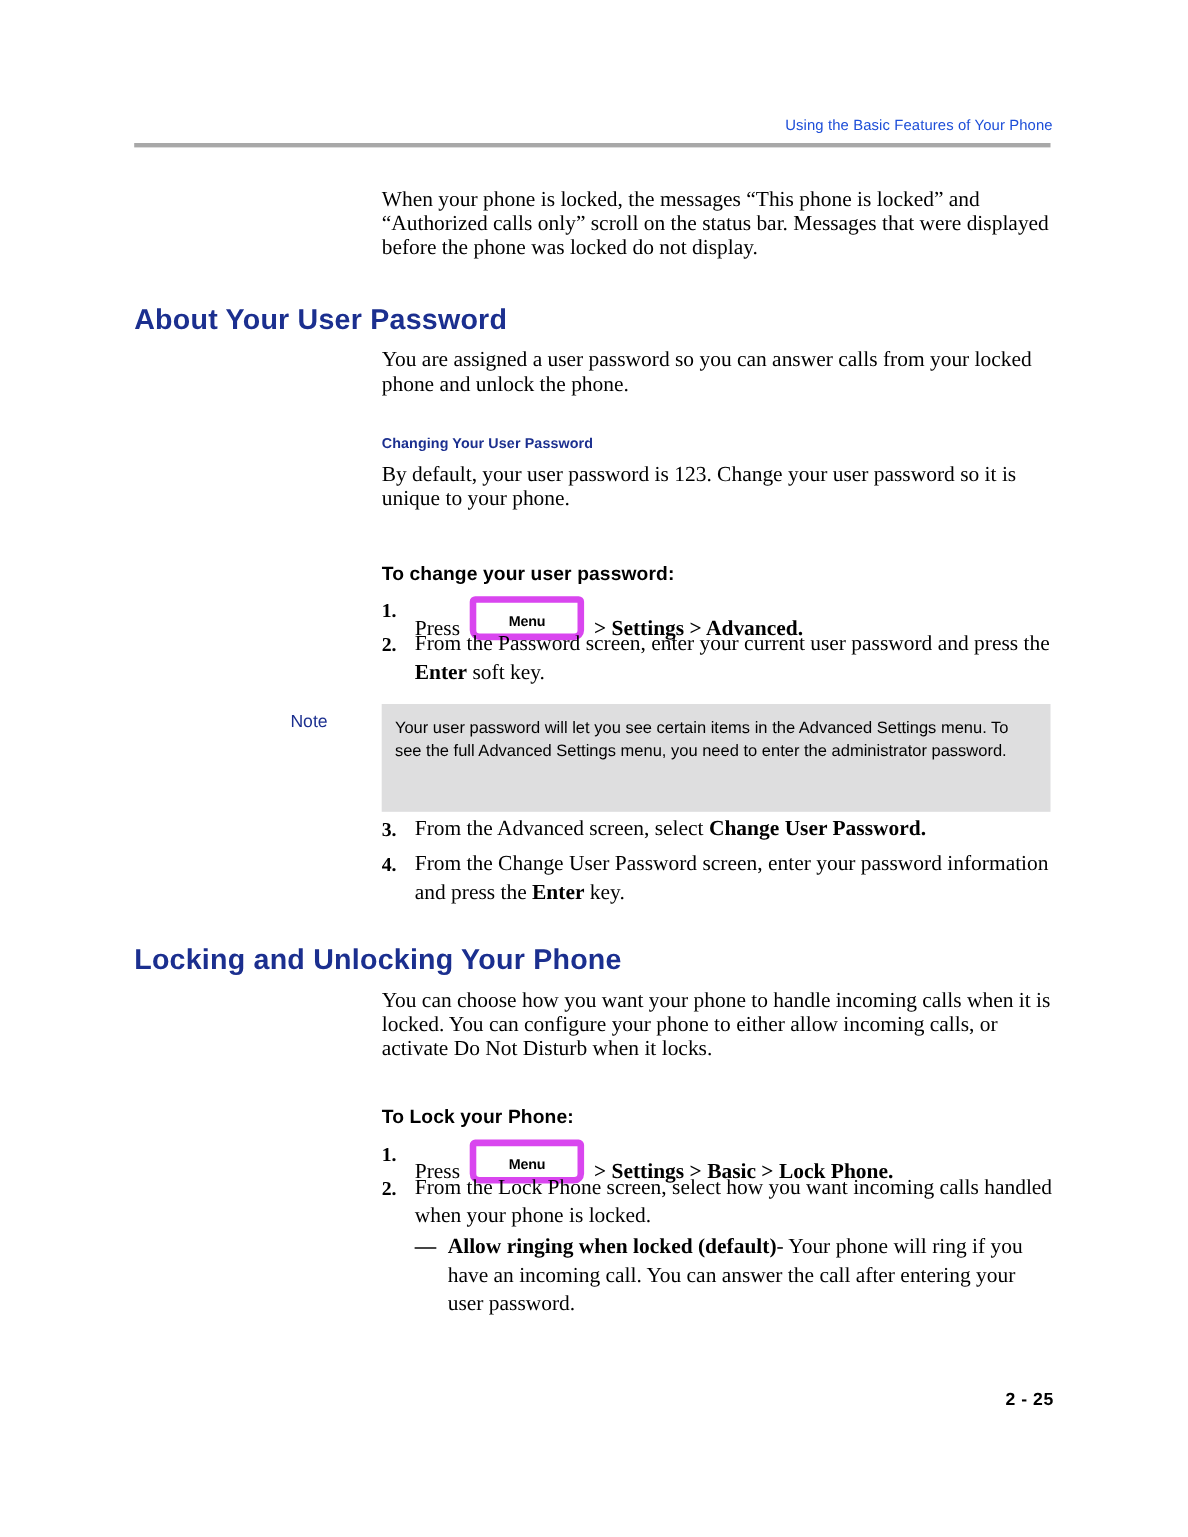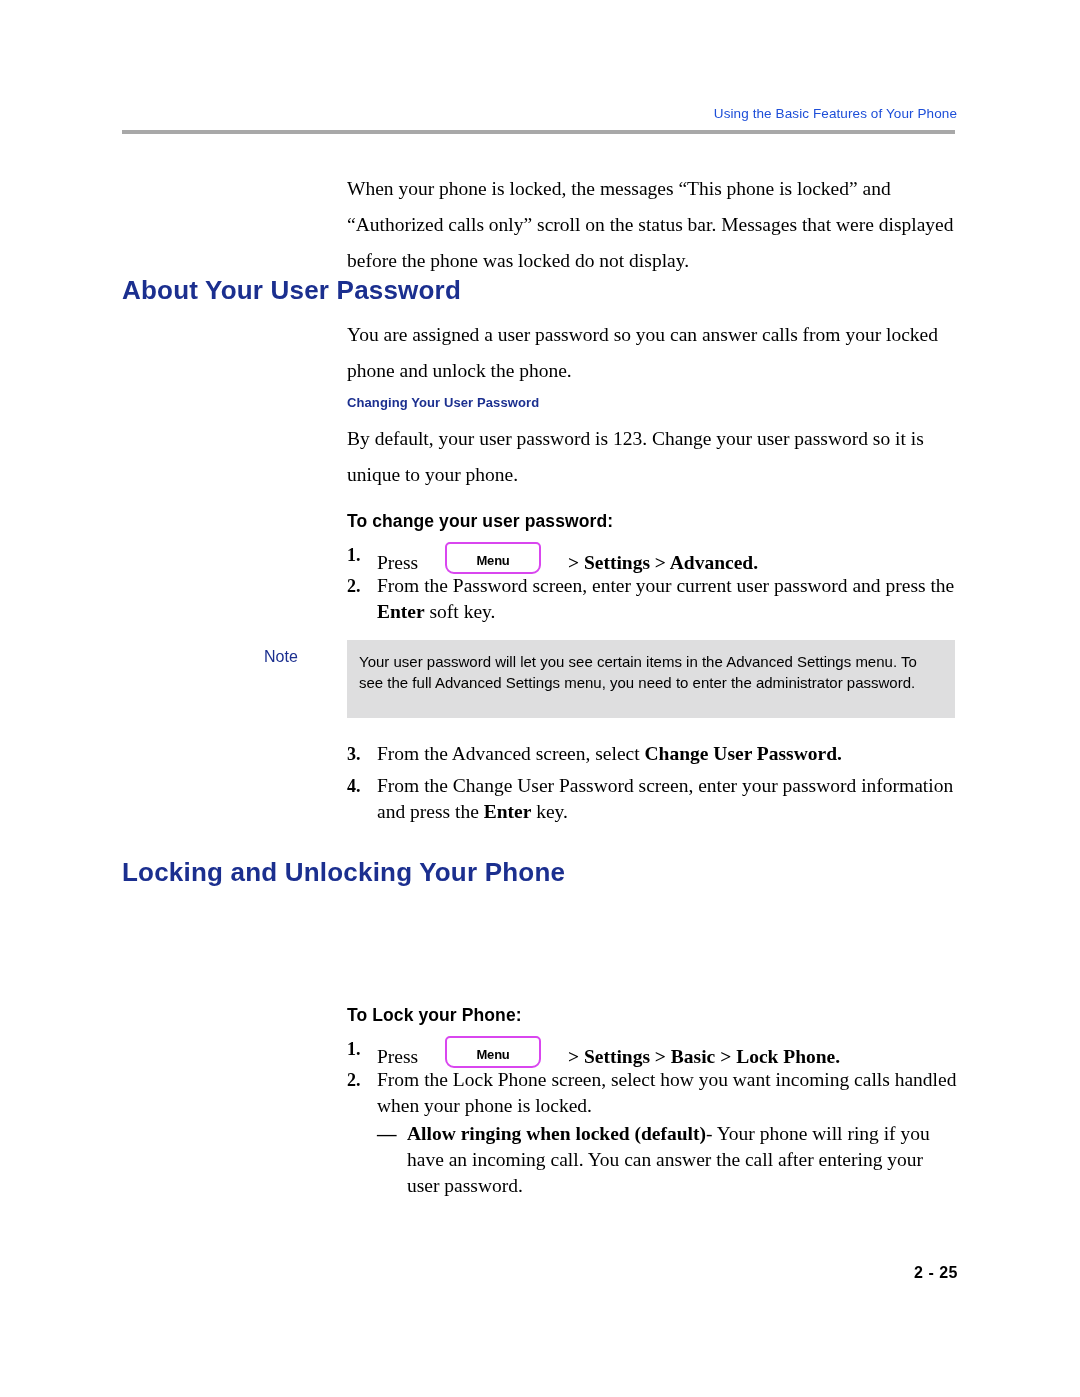--- a/index.html
+++ b/index.html
@@ -40,21 +40,21 @@
 
   
   .col {
     position: absolute;
     left: 347px;
     width: 610px;
   }
   p.body {
     margin: 0;
     font-size: 19.5px;
-    line-height: 36px;
+    line-height: 22px;
     text-align: left;
   }
 
   
   h1.chapter {
     position: absolute;
     margin: 0;
     left: 122px;
     font-family: "Liberation Sans", sans-serif;
     font-size: 26px;
@@ -123,25 +123,25 @@
   }
 
   b { font-weight: bold; }
 
   
   .menukey {
     display: inline-block;
     vertical-align: -5px;
     width: 92px;
     height: 28px;
-    border: 2px solid #d946ef;
+    border: 6px solid #d946ef;
     border-radius: 5px 5px 9px 9px;
     position: relative;
     background: #ffffff;
-    margin: 0 22px;
+    margin: 0 4px;
   }
   .menukey span {
     position: absolute;
     left: 0;
     right: 0;
     top: 4px;
     text-align: center;
     font-family: "Liberation Sans", sans-serif;
     font-size: 13px;
     font-weight: bold;
@@ -155,21 +155,21 @@
     top: 648px;
     font-family: "Liberation Sans", sans-serif;
     font-size: 16px;
     color: #1b2f8f;
   }
   .note-box {
     position: absolute;
     left: 347px;
     top: 640px;
     width: 608px;
-    height: 78px;
+    height: 98px;
     background: #dededf;
   }
   .note-box p {
     margin: 0;
     padding: 12px 14px 0 12px;
     font-family: "Liberation Sans", sans-serif;
     font-size: 15px;
     line-height: 20.5px;
     color: #000000;
   }
@@ -236,20 +236,23 @@
     <span class="txt"><span>From the Advanced screen, select </span><b>Change User Password.</b></span>
   </div>
 
   <div class="step" style="top:773px;">
     <span class="num">4.</span>
     <span class="txt"><span>From the Change User Password screen, enter your password information and press the </span><b>Enter</b><span> key.</span></span>
   </div>
 
   <h1 class="chapter" style="top:857px;">Locking and Unlocking Your Phone</h1>
 
+  <div class="col" style="top:899px;">
+    <p class="body">You can choose how you want your phone to handle incoming calls when it is locked. You can configure your phone to either allow incoming calls, or activate Do Not Disturb when it locks.</p>
+  </div>
 
   <h3 class="task" style="top:1005px;">To Lock your Phone:</h3>
 
   <div class="step" style="top:1036px;">
     <span class="num">1.</span>
     <span class="txt">
       <span>Press</span>
       <span class="menukey"><span>Menu</span></span>
       <b>&gt; Settings &gt; Basic &gt; Lock Phone.</b>
     </span>

